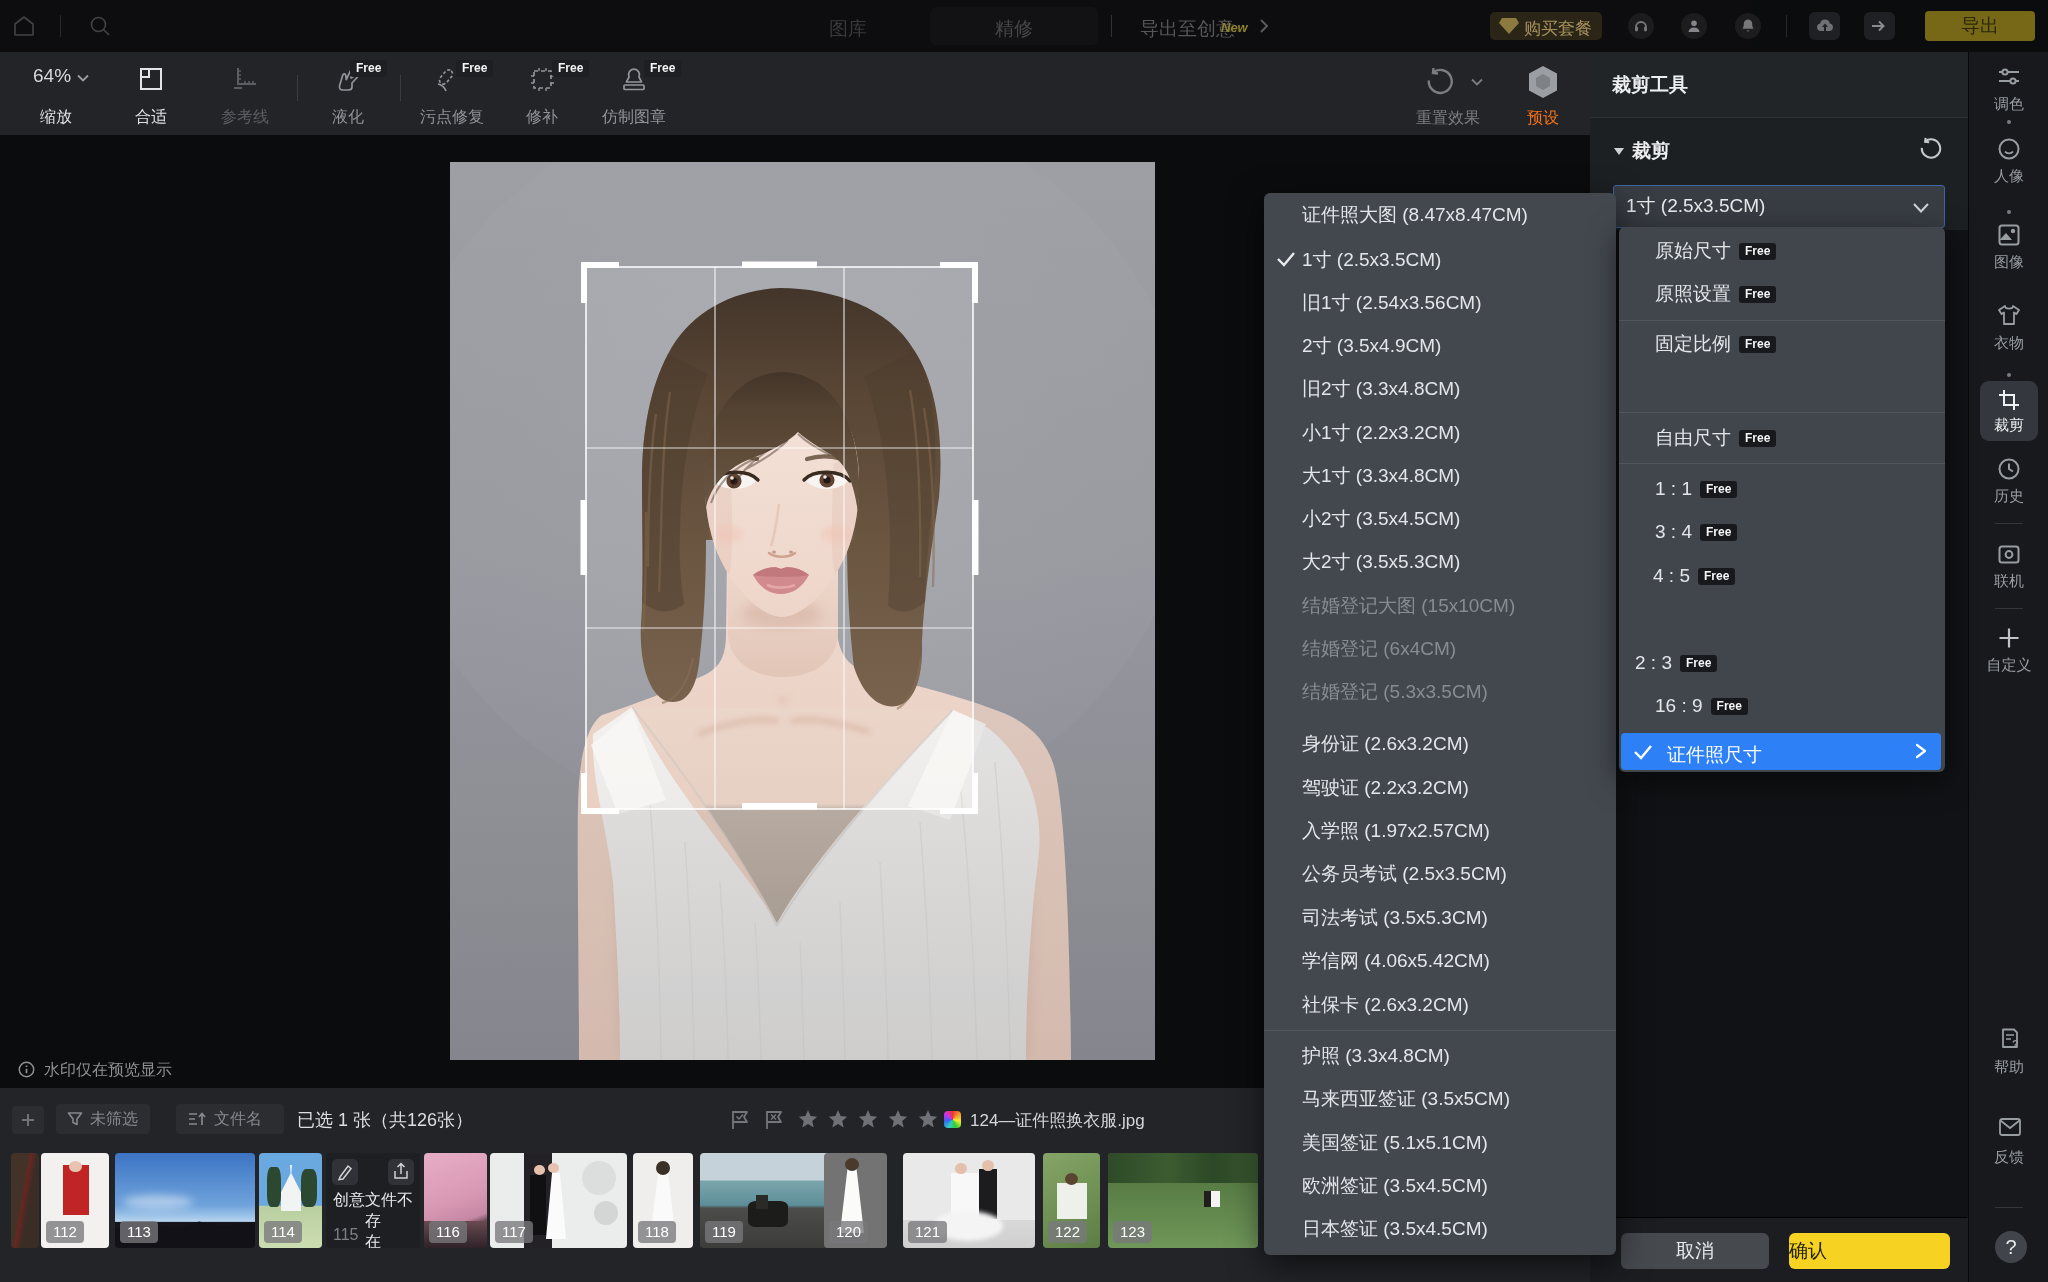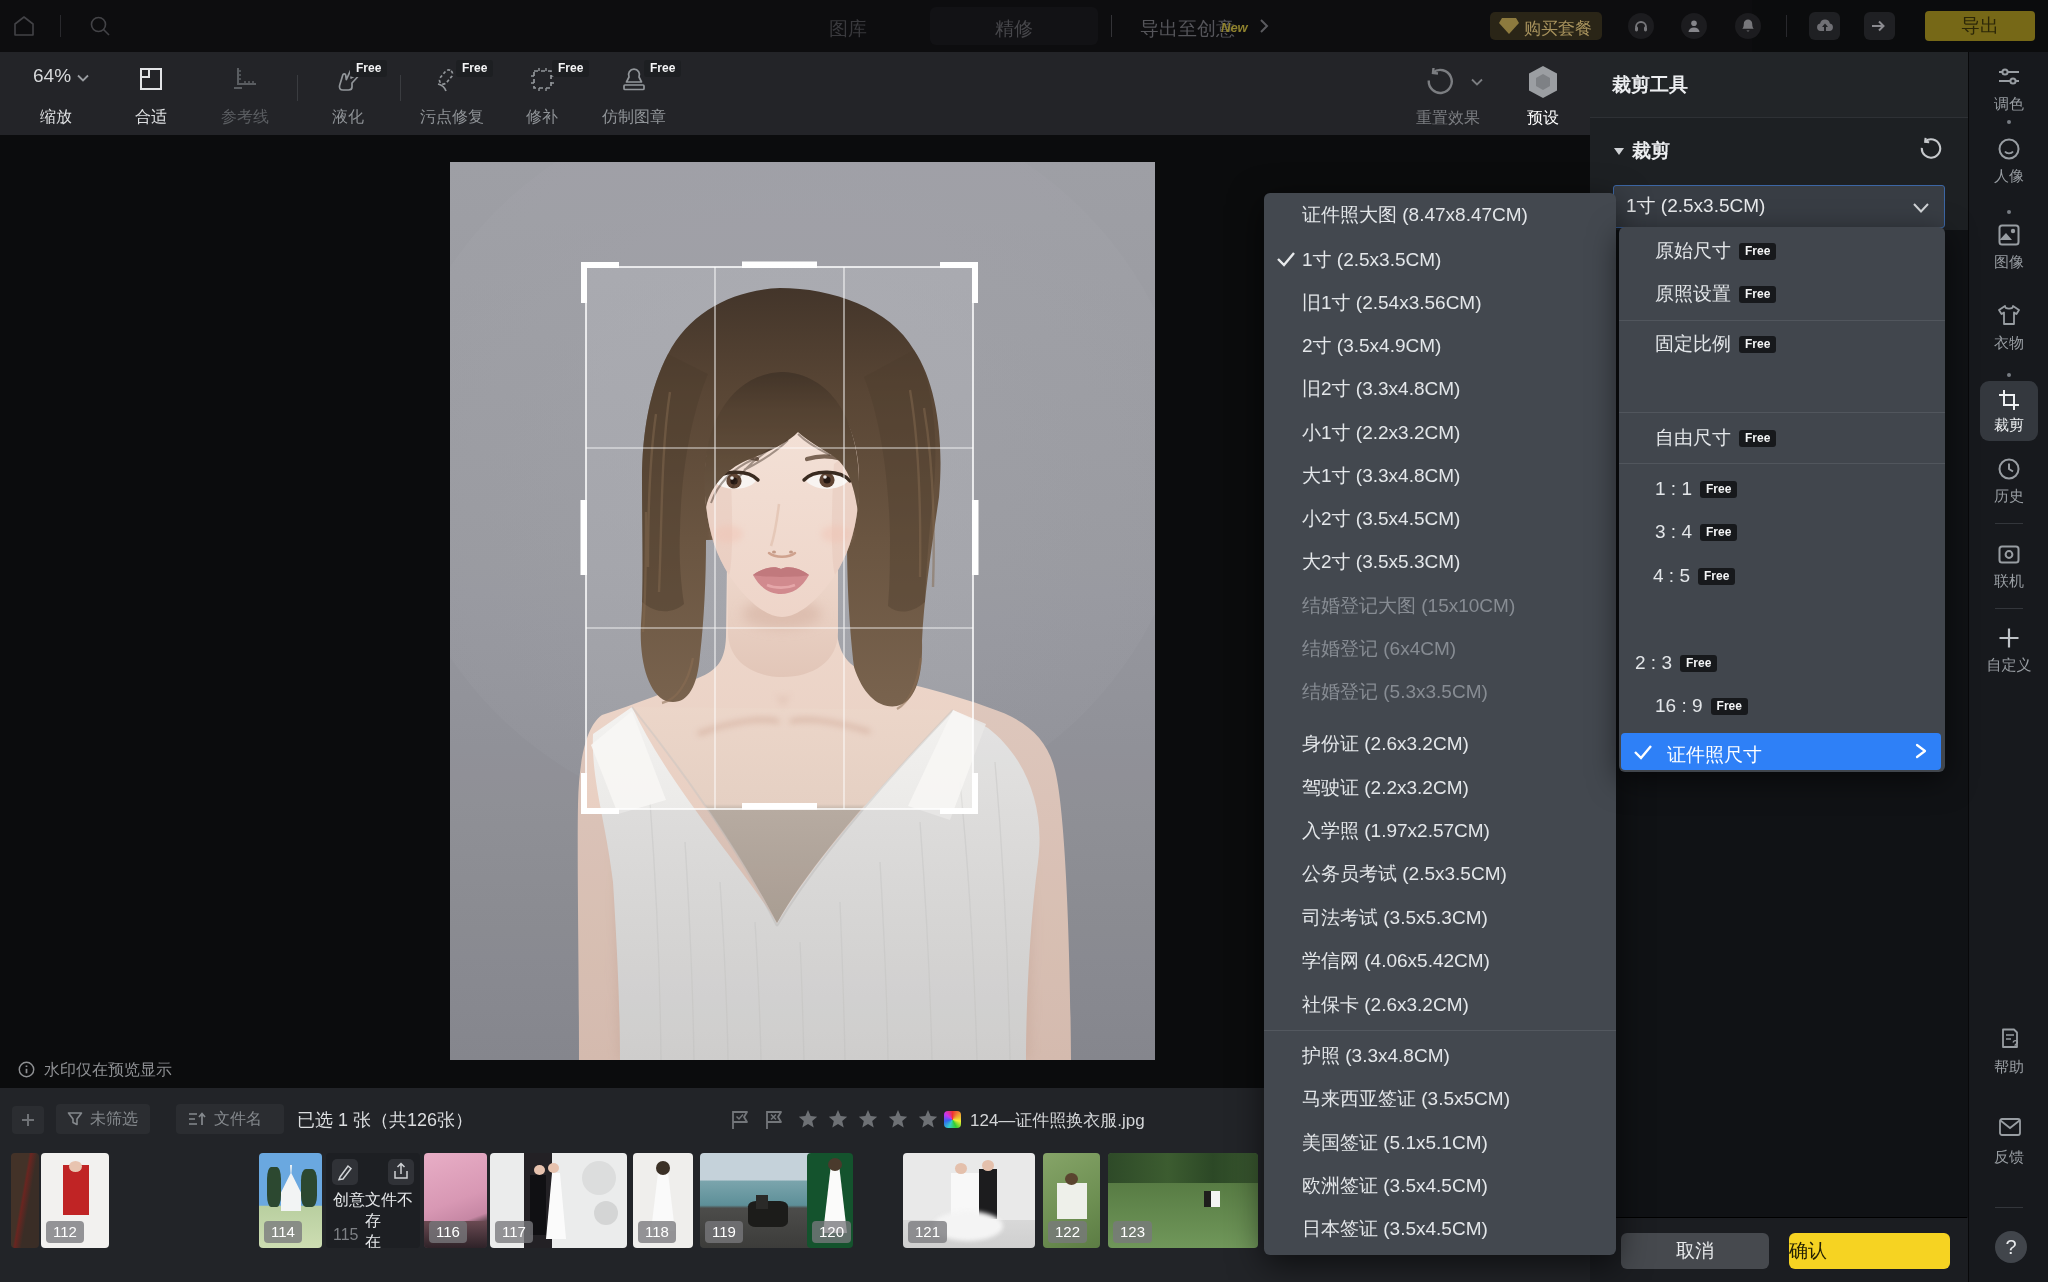--- a/index.html
+++ b/index.html
@@ -143,21 +143,21 @@
         <path d="M9.5 1 L9 6 L14 6.5" stroke="#7b7d81" stroke-width="2.4" fill="none"></path>
       </svg>
 <svg class="abs" style="left:1470px;top:25px" width="14" height="10" viewBox="0 0 14 10">
         <path d="M2 2.5 L7 7.5 L12 2.5" stroke="#7b7d81" stroke-width="1.8" fill="none"></path>
       </svg>
 <div class="t2lab" style="left:1448px;top:56px;color:#7b7d81">重置效果</div>
 <svg class="abs" style="left:1527px;top:13px" width="32" height="34" viewBox="0 0 32 34">
         <path d="M16 1 L30 8.5 V25.5 L16 33 L2 25.5 V8.5 Z" fill="#9b9ea2"></path>
         <path d="M16 9 L23 13 V21 L16 25 L9 21 V13 Z" fill="#7e8185"></path>
       </svg>
-<div class="t2lab" style="left:1543px;top:56px;color:#ffffff">预设</div>
+<div class="t2lab" style="left:1543px;top:56px;color:#f97316">预设</div>
 </div>
 <div class="abs" id="canvas">
 <svg class="abs" style="left:450px;top:27px" width="705" height="898" viewBox="0 0 705 898">
 <defs>
 <linearGradient id="bgG" x1="0" y1="0" x2="0" y2="1">
             <stop offset="0" stop-color="#a8a9af"></stop>
             <stop offset=".45" stop-color="#a1a2a8"></stop>
             <stop offset="1" stop-color="#8e8f95"></stop>
           </linearGradient>
 <linearGradient id="skinG" x1="0" y1="0" x2="0" y2="1">
@@ -305,20 +305,25 @@
       </svg>
 <div class="abs" style="left:944px;top:23px;width:17px;height:17px;border-radius:4px;background:conic-gradient(#e33,#e93,#ee3,#3c3,#3cc,#36e,#c3e,#e33)"></div>
 <div class="abs" style="left:970px;top:21px;font-size:17px;color:#d4d6d8">124—证件照换衣服.jpg</div>
 </div>
 <div class="thumb" style="left:11px;width:28px;background:linear-gradient(100deg,#433228 40%,#6a2520 45%,#3a2d26 60%)"></div>
 <div class="thumb" style="left:41px;width:68px;background:#f2f1ef">
       <div class="abs" style="left:22px;top:12px;width:26px;height:50px;background:#c02425;border-radius:40%_40%_30%_30%/20%"></div>
       <div class="abs" style="left:28px;top:8px;width:13px;height:11px;border-radius:50%;background:#e8c4b0"></div>
       <div class="tnum">112</div>
     </div>
+<div class="thumb" style="left:115px;width:140px;background:linear-gradient(#3c74c4,#6fa3dc 55%,#b6d4ee 72%,#16141a 73%)">
+      <div class="abs" style="left:0;top:62px;width:140px;height:33px;background:#131118;clip-path:polygon(0 40%,30% 30%,45% 38%,60% 20%,75% 32%,100% 25%,100% 100%,0 100%)"></div>
+      <div class="abs" style="left:8px;top:42px;width:70px;height:14px;background:rgba(255,255,255,.45);border-radius:50%;filter:blur(4px)"></div>
+      <div class="tnum">113</div>
+    </div>
 <div class="thumb" style="left:259px;width:63px;background:linear-gradient(#6aa8e0 55%,#b9cfa0 56%,#cdddb2)">
       <div class="abs" style="left:8px;top:14px;width:14px;height:40px;background:#2c4830;border-radius:30%"></div>
       <div class="abs" style="left:42px;top:16px;width:16px;height:38px;background:#2c4830;border-radius:30%"></div>
       <div class="abs" style="left:22px;top:12px;width:20px;height:46px;background:#f2f4f4;clip-path:polygon(45% 0,55% 0,52% 18%,100% 60%,100% 100%,0 100%,0 60%,48% 18%)"></div>
       <div class="tnum">114</div>
     </div>
 <div class="thumb" style="left:326px;width:94px;background:#1d1f23">
       <div class="abs" style="left:6px;top:6px;width:26px;height:26px;background:#303237;border-radius:5px"><svg width="26" height="26" viewBox="0 0 26 26">
           <path d="M8 18 L16 7 L19 9.5 L11 20 L7 20.5 Z" stroke="#cfd2d5" stroke-width="1.5" fill="none"></path>
         </svg></div>
@@ -345,21 +350,21 @@
 <div class="thumb" style="left:633px;width:60px;background:#efeeec">
       <div class="abs" style="left:18px;top:18px;width:24px;height:60px;background:#fafafa;clip-path:polygon(30% 0,70% 0,100% 100%,0 100%)"></div>
       <div class="abs" style="left:23px;top:8px;width:14px;height:14px;border-radius:50%;background:#3a3026"></div>
       <div class="tnum">118</div>
     </div>
 <div class="thumb" style="left:700px;width:130px;background:linear-gradient(#c5d2da 28%,#7aa4ac 30%,#5d8f98 55%,#4c4c4a 58%,#3c3c3a)">
       <div class="abs" style="left:48px;top:48px;width:40px;height:26px;background:#1c1c1a;border-radius:20%"></div>
       <div class="abs" style="left:56px;top:42px;width:12px;height:14px;background:#2a2a28;border-radius:50%_50%_0_0"></div>
       <div class="tnum">119</div>
     </div>
-<div class="thumb" style="left:807px;width:46px;background:#14532d">
+<div class="thumb" style="left:824px;width:63px;background:#737373">
       <div class="abs" style="left:16px;top:14px;width:24px;height:66px;background:#fbfbfa;clip-path:polygon(32% 0,68% 0,100% 100%,0 100%)"></div>
       <div class="abs" style="left:21px;top:5px;width:14px;height:13px;border-radius:50%;background:#4a3a2c"></div>
       <div class="tnum">120</div>
     </div>
 <div class="thumb" style="left:903px;width:132px;background:linear-gradient(#e9e9e9 70%,#d8d8d8 71%,#cfcfcf)">
       <div class="abs" style="left:48px;top:20px;width:30px;height:48px;background:#f8f8f8;border-radius:40%_40%_10%_10%/15%"></div>
       <div class="abs" style="left:76px;top:16px;width:18px;height:50px;background:#1c1c1e;border-radius:30%_30%_10%_10%/12%"></div>
       <div class="abs" style="left:52px;top:10px;width:12px;height:11px;border-radius:50%;background:#e4c0ac"></div>
       <div class="abs" style="left:79px;top:7px;width:12px;height:11px;border-radius:50%;background:#e4c0ac"></div>
       <div class="abs" style="left:30px;top:58px;width:70px;height:30px;background:#f4f4f4;border-radius:50%;filter:blur(2px)"></div>

